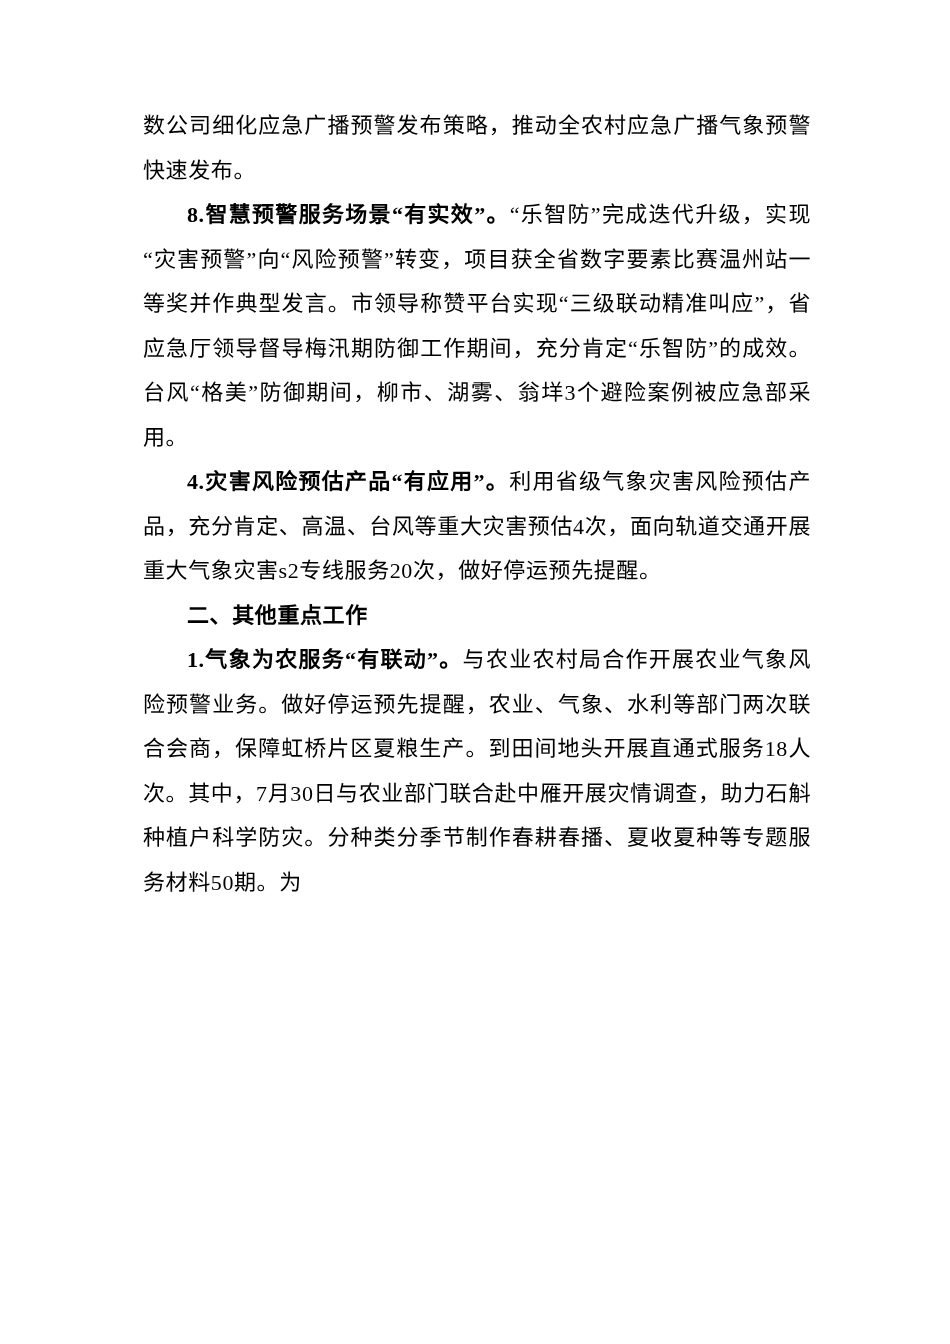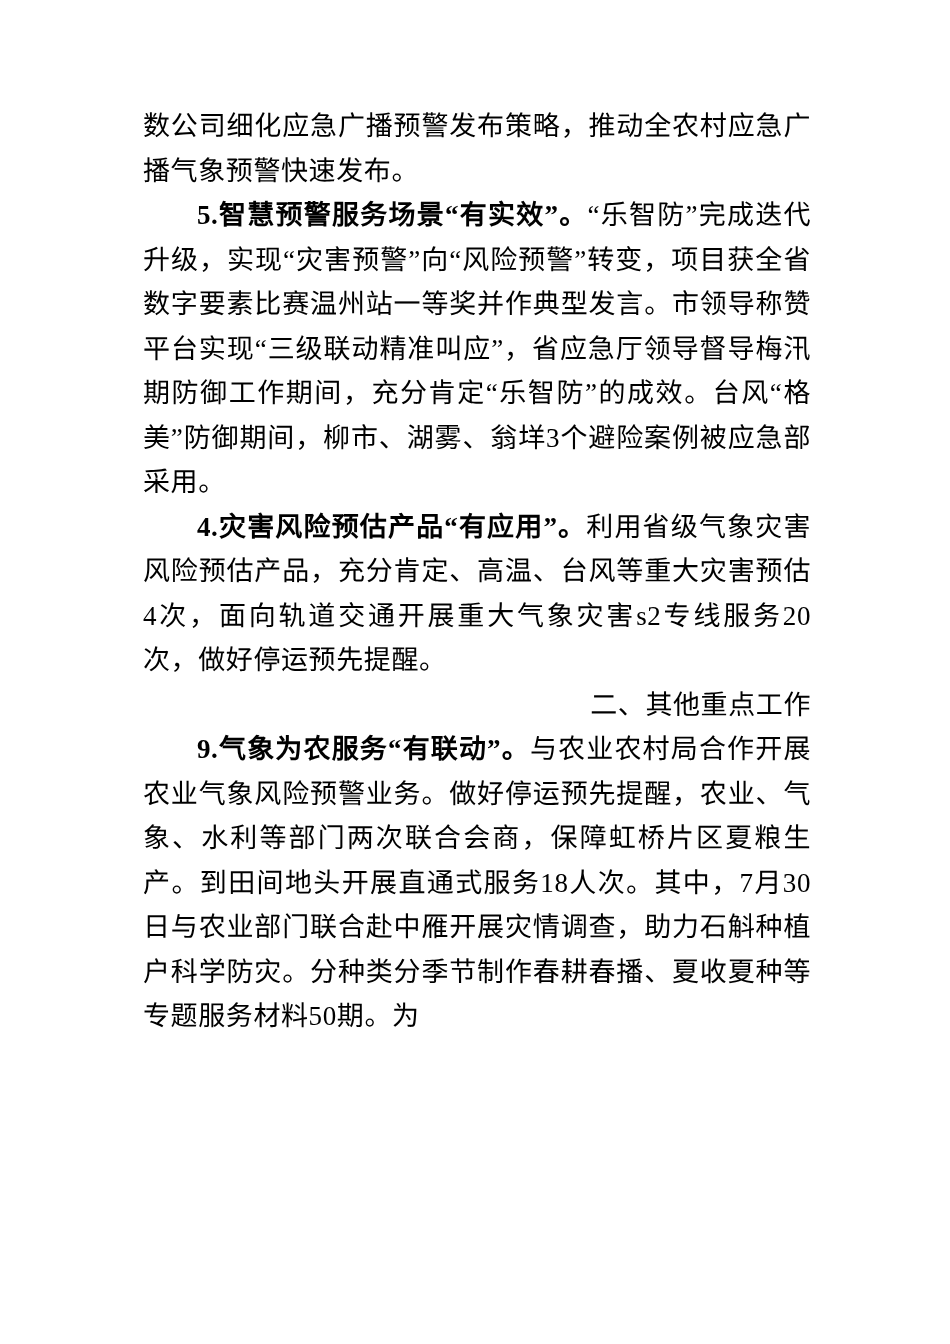--- a/index.html
+++ b/index.html
@@ -14,56 +14,56 @@
     background: #ffffff;
     overflow: hidden;
   }
   .content {
     position: absolute;
     left: 143px;
     top: 104px;
     width: 668px;
     color: #000000;
     font-family: "Liberation Serif", "DejaVu Serif", serif;
-    font-size: 27px;
+    font-size: 22px;
     line-height: 44.5px;
     letter-spacing: 0.6px;
     text-align: justify;
   }
   p.para {
     margin: 0;
     padding: 0;
     text-indent: 2em;
   }
   p.para.no-indent {
     text-indent: 0;
   }
   .h-num {
     font-weight: 700;
   }
   p.section-head {
     font-family: "Liberation Sans", "DejaVu Sans", sans-serif;
-    font-weight: 400;
-    text-align: right;
+    font-weight: 700;
+    text-align: left;
   }
   .body-text {
     font-weight: 400;
   }
 </style>
 </head>
 <body>
 
 <div class="page">
   <div class="content">
 
     <p class="para no-indent"><span class="body-text">数公司细化应急广播预警发布策略，推动全农村应急广播气象预警快速发布。</span></p>
 
-    <p class="para"><span class="h-num">5.智慧预警服务场景“有实效”。</span><span class="body-text">“乐智防”完成迭代升级，实现“灾害预警”向“风险预警”转变，项目获全省数字要素比赛温州站一等奖并作典型发言。市领导称赞平台实现“三级联动精准叫应”，省应急厅领导督导梅汛期防御工作期间，充分肯定“乐智防”的成效。台风“格美”防御期间，柳市、湖雾、翁垟3个避险案例被应急部采用。</span></p>
+    <p class="para"><span class="h-num">8.智慧预警服务场景“有实效”。</span><span class="body-text">“乐智防”完成迭代升级，实现“灾害预警”向“风险预警”转变，项目获全省数字要素比赛温州站一等奖并作典型发言。市领导称赞平台实现“三级联动精准叫应”，省应急厅领导督导梅汛期防御工作期间，充分肯定“乐智防”的成效。台风“格美”防御期间，柳市、湖雾、翁垟3个避险案例被应急部采用。</span></p>
 
     <p class="para"><span class="h-num">4.灾害风险预估产品“有应用”。</span><span class="body-text">利用省级气象灾害风险预估产品，充分肯定、高温、台风等重大灾害预估4次，面向轨道交通开展重大气象灾害s2专线服务20次，做好停运预先提醒。</span></p>
 
 
     <p class="para section-head"><span>二、其他重点工作</span></p>
 
-    <p class="para"><span class="h-num">9.气象为农服务“有联动”。</span><span class="body-text">与农业农村局合作开展农业气象风险预警业务。做好停运预先提醒，农业、气象、水利等部门两次联合会商，保障虹桥片区夏粮生产。到田间地头开展直通式服务18人次。其中，7月30日与农业部门联合赴中雁开展灾情调查，助力石斛种植户科学防灾。分种类分季节制作春耕春播、夏收夏种等专题服务材料50期。为</span></p>
+    <p class="para"><span class="h-num">1.气象为农服务“有联动”。</span><span class="body-text">与农业农村局合作开展农业气象风险预警业务。做好停运预先提醒，农业、气象、水利等部门两次联合会商，保障虹桥片区夏粮生产。到田间地头开展直通式服务18人次。其中，7月30日与农业部门联合赴中雁开展灾情调查，助力石斛种植户科学防灾。分种类分季节制作春耕春播、夏收夏种等专题服务材料50期。为</span></p>
 
   </div>
 </div>
 
 </body></html>

